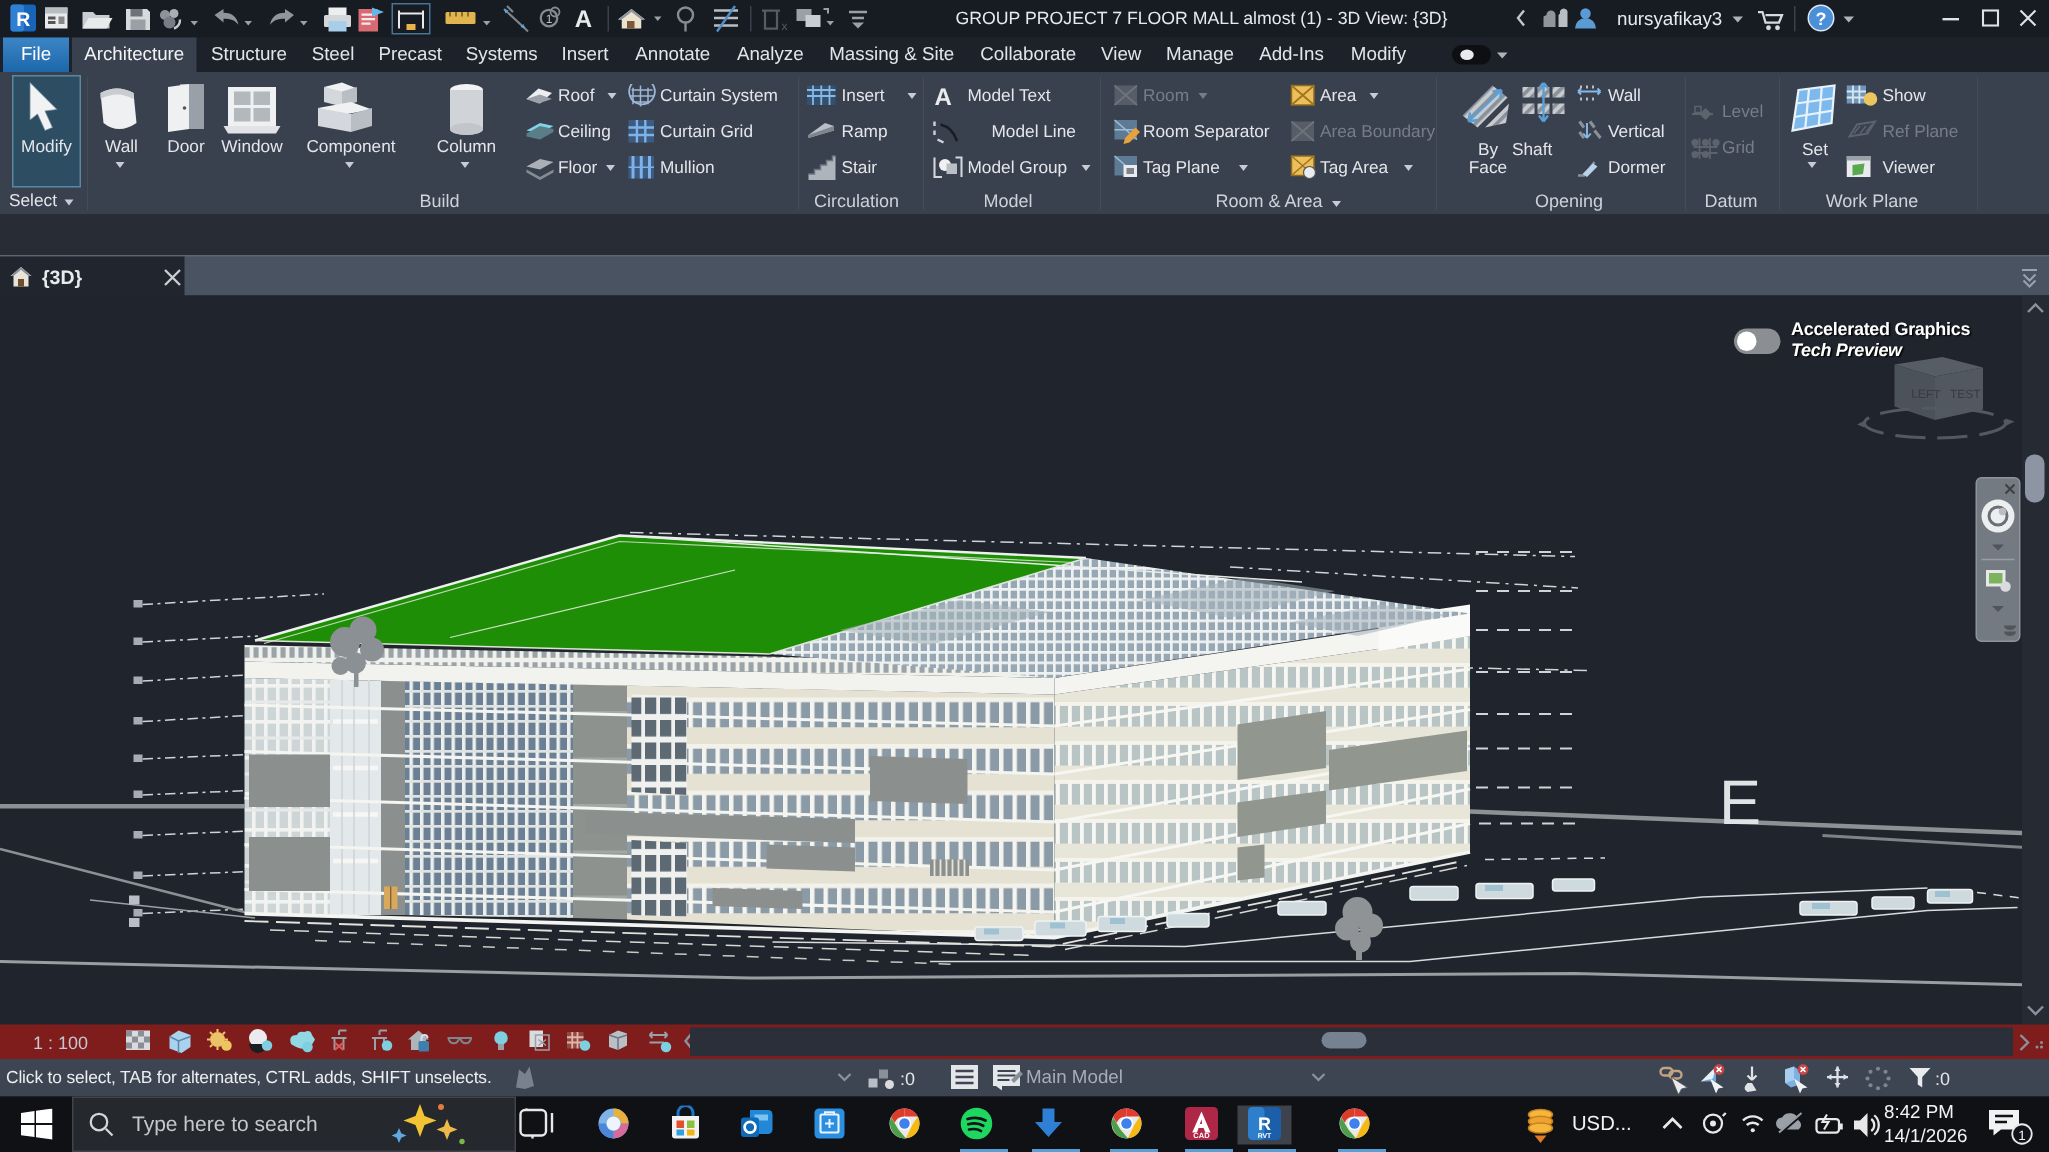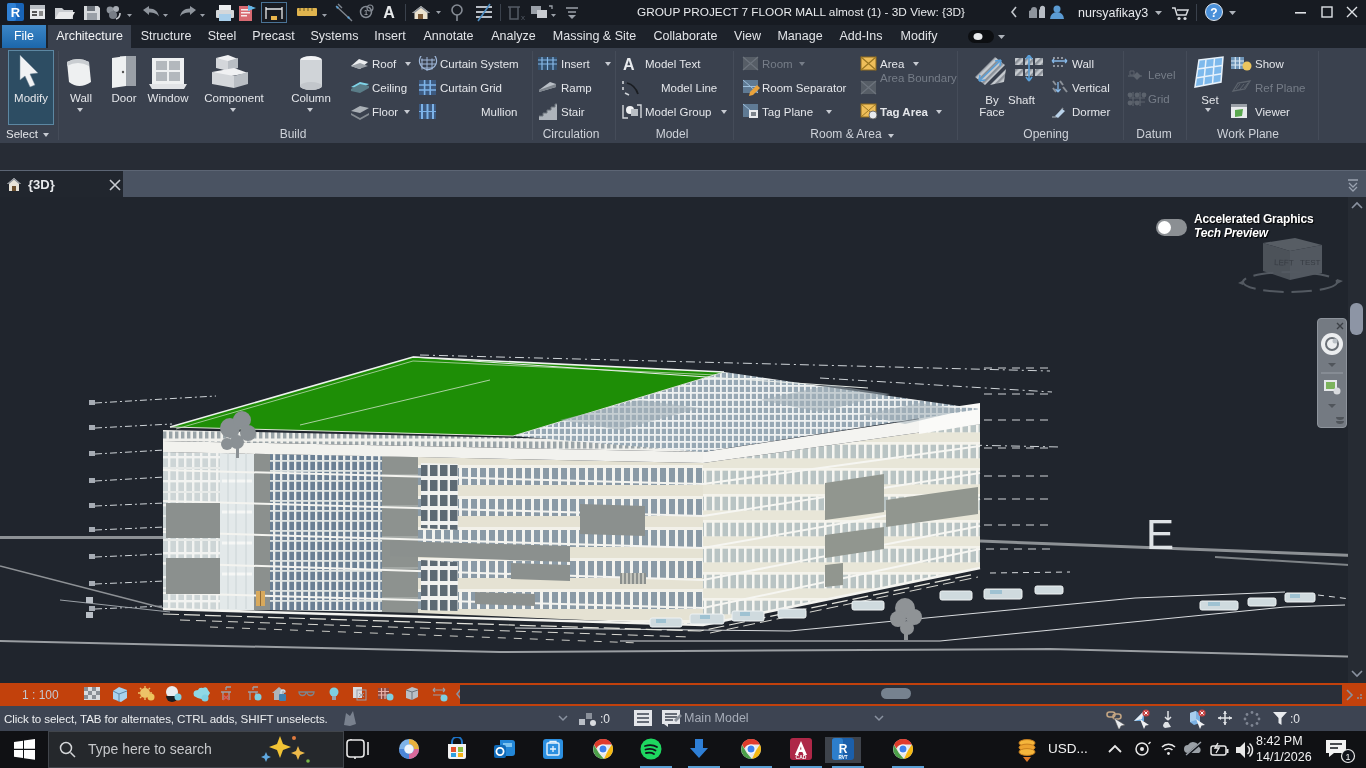--- a/index.html
+++ b/index.html
@@ -26,21 +26,21 @@
            border-right:3.5px solid transparent; border-top:4px solid #c7cbd2; }
   .gcaret { border-top-color:#767d88; }
   
   #optstrip { top:143px; left:0; width:1366px; height:27px; background:#272c35; }
   #vtabbar { top:170px; left:0; width:1366px; height:27px; background:#4a5362;
              border-top:1px solid #5c6574; }
   #vtab { position:absolute; top:0; left:0; width:123px; height:27px; background:#21262e; }
   
   #viewport { top:197px; left:0; width:1366px; height:486px; background:#20252d; }
   
-  #vcbar { top:683px; left:0; width:1366px; height:23px; background:#c2410c; }
+  #vcbar { top:683px; left:0; width:1366px; height:23px; background:#7f1d1d; }
   
   #statusbar { top:706px; left:0; width:1366px; height:25px; background:#3d4452; }
   
   #taskbar { top:731px; left:0; width:1366px; height:37px; background:#101114; }
 </style>
 </head>
 <body>
 <div id="root">
   <div id="titlebar" class="abs">
     <svg width="1366" height="25" viewBox="0 0 1366 25">
@@ -245,21 +245,21 @@
       <path d="M0 5 h17 M0 10 h17 M5.6 0 v15 M11.2 0 v15" stroke="#7db3e8" stroke-width="1.6"></path>
         </g>
       <g transform="translate(1,48)">
           <rect x="0" y="0" width="17" height="15" fill="#3d5a80"></rect>
       <path d="M3 0 v15 M8.5 0 v15 M14 0 v15" stroke="#7db3e8" stroke-width="2"></path>
       <path d="M0 7.5 h17" stroke="#7db3e8" stroke-width="1"></path>
         </g>
     </svg>
     <div class="btxt" style="left:440px; top:10px;">Curtain  System</div>
     <div class="btxt" style="left:440px; top:34px;">Curtain  Grid</div>
-    <div class="btxt" style="left:440px; top:58px;margin-left:41px;">Mullion</div>
+    <div class="btxt" style="left:440px; top:58px;">Mullion</div>
     <div class="plabel" style="left:250px; width:86px;">Build</div>
 
     <svg class="abs" style="left:538px; top:8px;" width="20" height="64" viewBox="0 0 20 64">
       <rect x="0" y="1" width="19" height="13" fill="#33506e"></rect>
       <path d="M0 4 h19 M0 8 h19 M4 1 v13 M9.5 1 v13 M15 1 v13" stroke="#86b8e8" stroke-width="1.2"></path>
       <path d="M1 34 l11 -8 6 2 0 3 -17 5 z" fill="#b9bfc6"></path>
         <path d="M1 34 l17 -6 0 3 -17 5 z" fill="#7e858d"></path>
       <path d="M1 60 h4 v-3 h4 v-3 h4 v-3 h4 v-3 h2 v16 h-18 z" fill="#aeb4bb"></path>
       <path d="M1 60 h4 v-3 h4 v-3 h4 v-3 h4 v-3 h2" stroke="#6d747c" stroke-width="1" fill="none"></path>
     </svg>
@@ -309,22 +309,22 @@
       <rect x="1" y="25" width="15" height="13" fill="#565d66"></rect>
       <path d="M1 25 l15 13 M16 25 l-15 13" stroke="#6d747d" stroke-width="1.2"></path>
       <g transform="translate(0,48)">
         <rect x="1" y="0" width="15" height="13" fill="#eebe5a" stroke="#8d6b1f"></rect>
         <path d="M1 0 l15 13 M16 0 l-15 13" stroke="#9b7722" stroke-width="1"></path>
         <circle cx="13" cy="11" r="4" fill="#e9ebee" stroke="#555" stroke-width="0.8"></circle>
       </g>
     </svg>
     <div class="btxt" style="left:880px; top:10px;">Area</div>
       <div class="caret" style="left:913px; top:14px;"></div>
-    <div class="btxt gtxt" style="left:880px; top:24px;">Area  Boundary</div>
-    <div class="btxt" style="left:880px; top:58px;font-weight:bold;">Tag  Area</div>
+    <div class="btxt gtxt" style="left:880px; top:34px;">Area  Boundary</div>
+    <div class="btxt" style="left:880px; top:58px;">Tag  Area</div>
       <div class="caret" style="left:936px; top:62px;"></div>
     <div class="plabel" style="left:788px; width:116px;">Room &amp; Area</div>
     <div class="caret" style="left:888px; top:86px;"></div>
 
     <svg class="abs" style="left:974px; top:7px;" width="70" height="32" viewBox="0 0 70 32">
       <defs>
         <pattern id="hatch" width="5" height="5" patternUnits="userSpaceOnUse" patternTransform="rotate(45)">
           <rect width="5" height="5" fill="#c7cbd0"></rect>
             <rect width="2.4" height="5" fill="#8b9199"></rect>
         </pattern>

